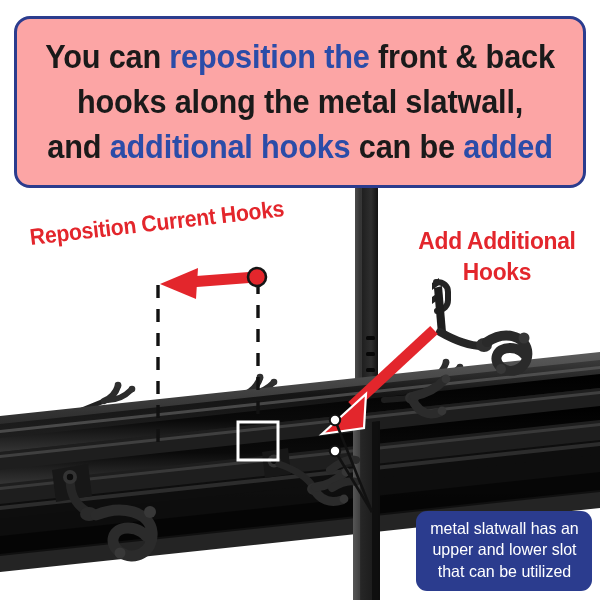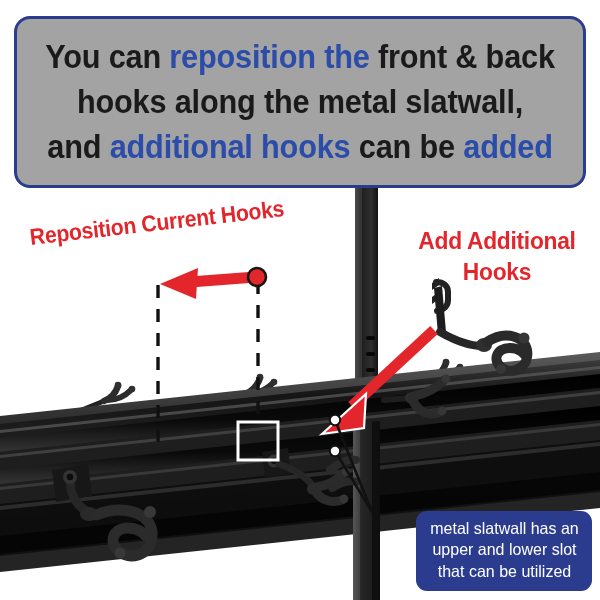--- a/index.html
+++ b/index.html
@@ -7,21 +7,21 @@
     width:600px;height:600px;overflow:hidden;position:relative;
     font-family:"Liberation Sans", sans-serif;
     -webkit-font-smoothing:antialiased;
   }
   #stage{position:absolute;inset:0;width:600px;height:600px;background:#fff;overflow:hidden;}
 
   
   #banner{
     position:absolute;left:14px;top:16px;width:572px;height:172px;
     box-sizing:border-box;
-    background:#a3a3a3;
+    background:#fca5a5;
     border:3px solid #2B3C8E;
     border-radius:16px;
     z-index:40;
   }
   #banner-text{
     position:absolute;left:0;right:0;top:50%;transform:translateY(-50%);
     text-align:center;
     font-family:"Liberation Sans", sans-serif;
     font-weight:bold;
     font-size:33px;

